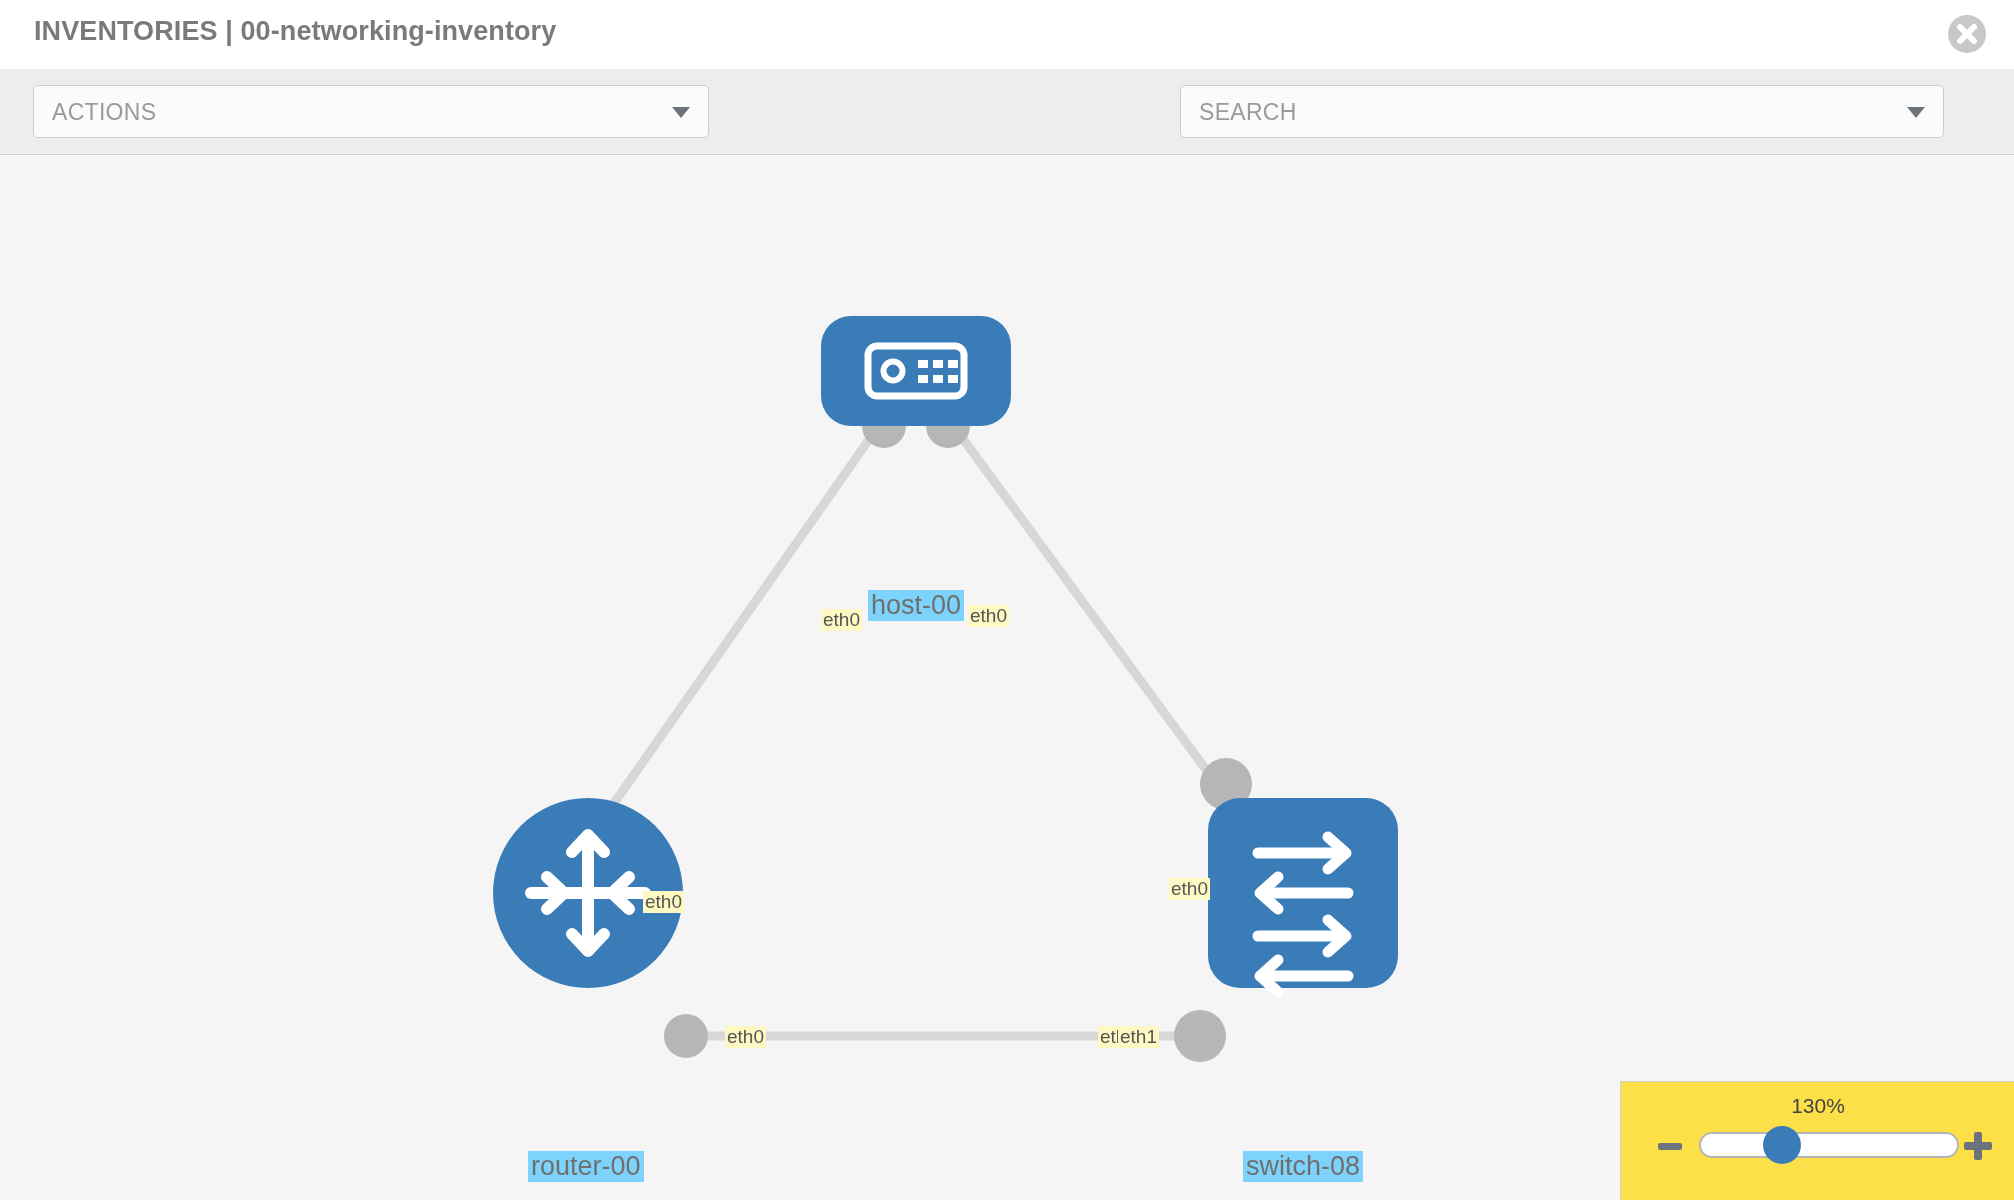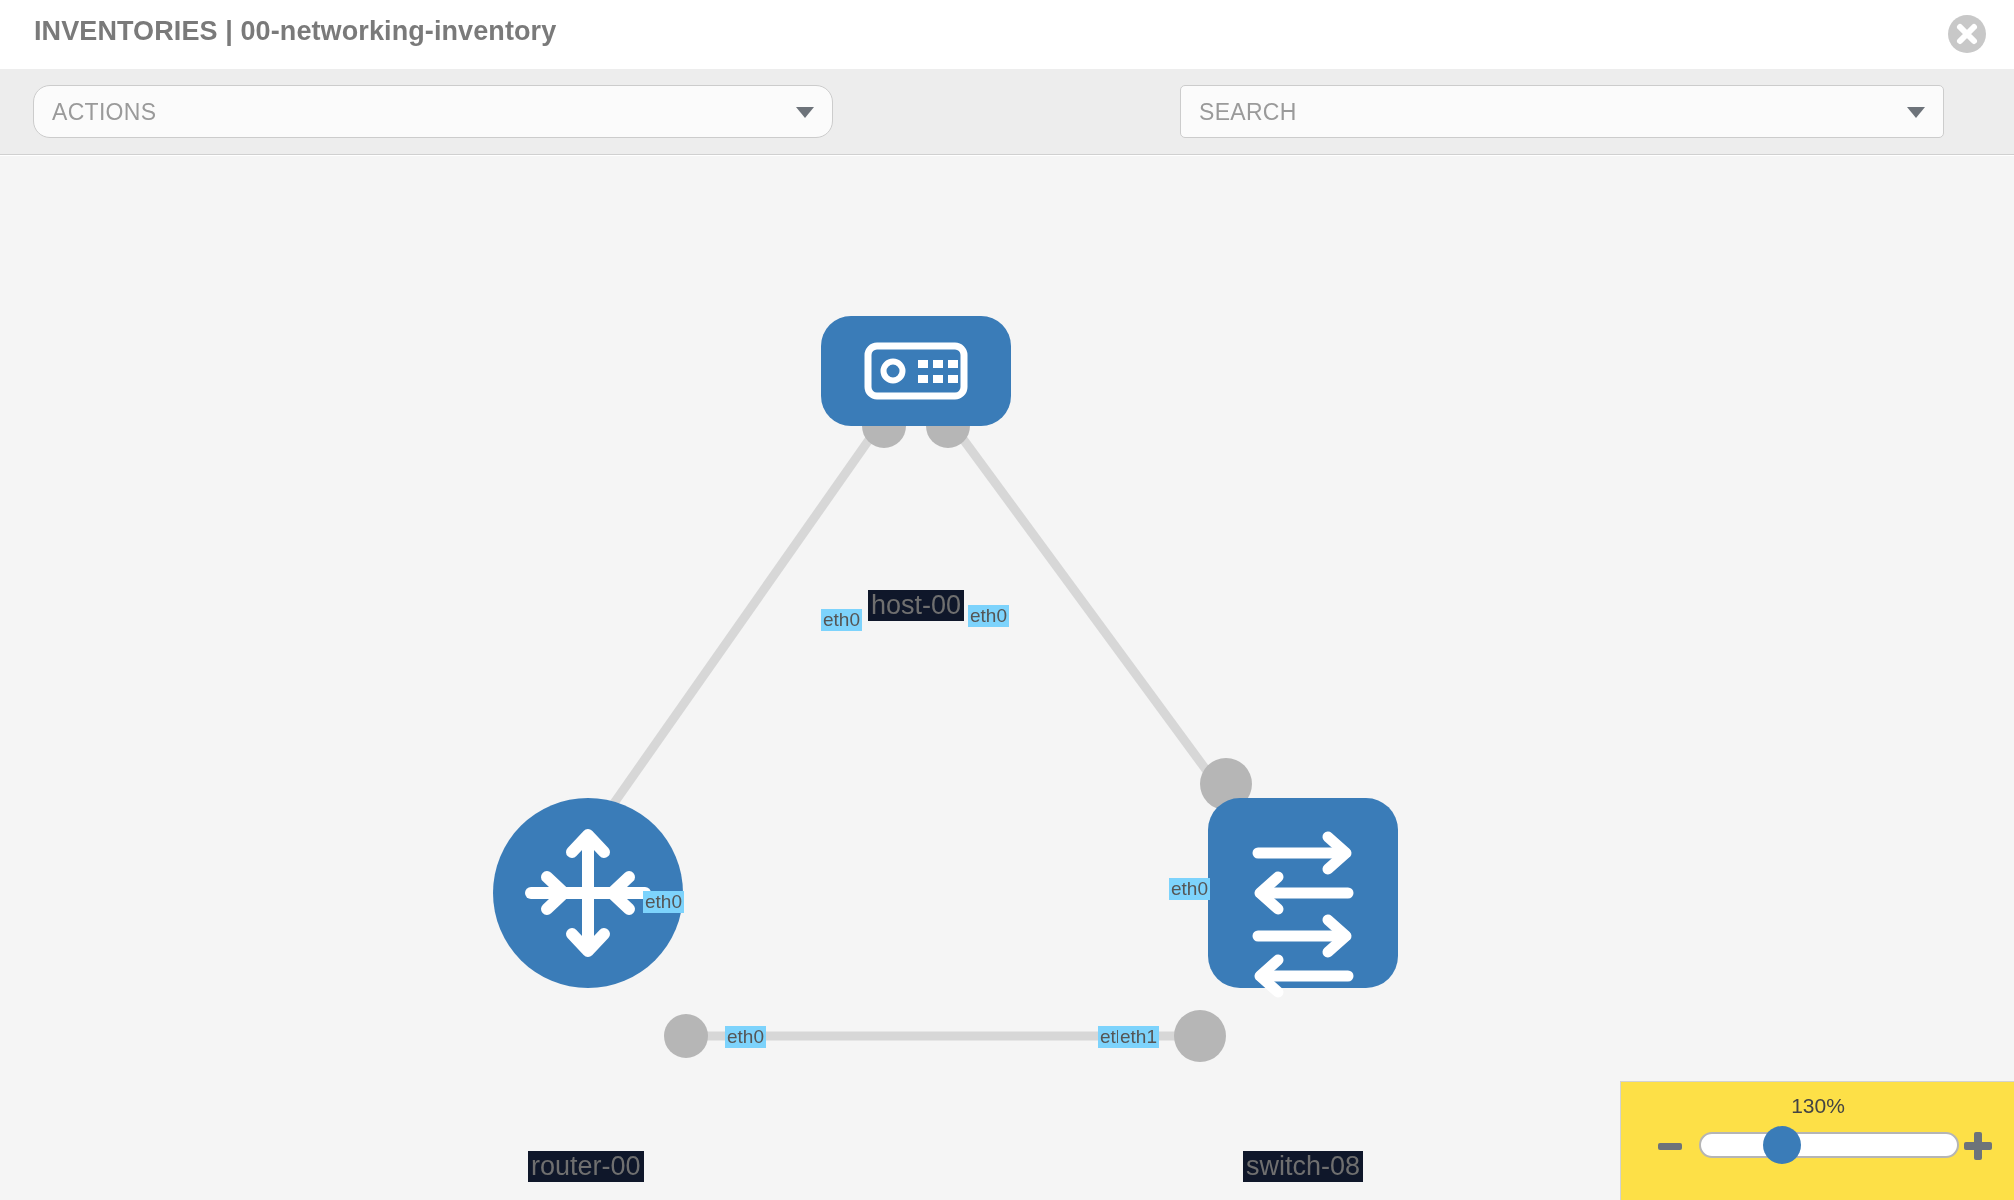--- a/index.html
+++ b/index.html
@@ -57,25 +57,25 @@
     width: 2014px;
     height: 86px;
     background: #ededed;
     border-bottom: 1px solid #d0d0d0;
     box-sizing: border-box;
   }
   .actions-select {
     position: absolute;
     left: 33px;
     top: 16px;
-    width: 800px;
+    width: 676px;
     height: 53px;
     background: #fbfbfb;
     border: 1px solid #cccccc;
-    border-radius: 17px;
+    border-radius: 5px;
     box-sizing: border-box;
     cursor: pointer;
     padding-left: 44px;
   }
   .actions-select .label {
     position: absolute;
     left: 18px;
     top: 13px;
     font-size: 23px;
     color: #9a9a9a;
@@ -133,30 +133,30 @@
   .topo-svg {
     position: absolute;
     left: 0; top: 0;
     width: 2014px;
     height: 1044px;
   }
 
   
   .nlabel {
     position: absolute;
-    background: #0f172a;
+    background: #7dd3fc;
     color: #6f6f6f;
     font-size: 27px;
     white-space: nowrap;
     padding: 0 3px;
     line-height: 1.15;
   }
   .ilabel {
     position: absolute;
-    background: #7dd3fc;
+    background: #fef9c3;
     color: #555555;
     font-size: 19px;
     white-space: nowrap;
     padding: 0 2px;
     line-height: 1.15;
     text-align: right;
   }
 
   
   .zoom-panel {

